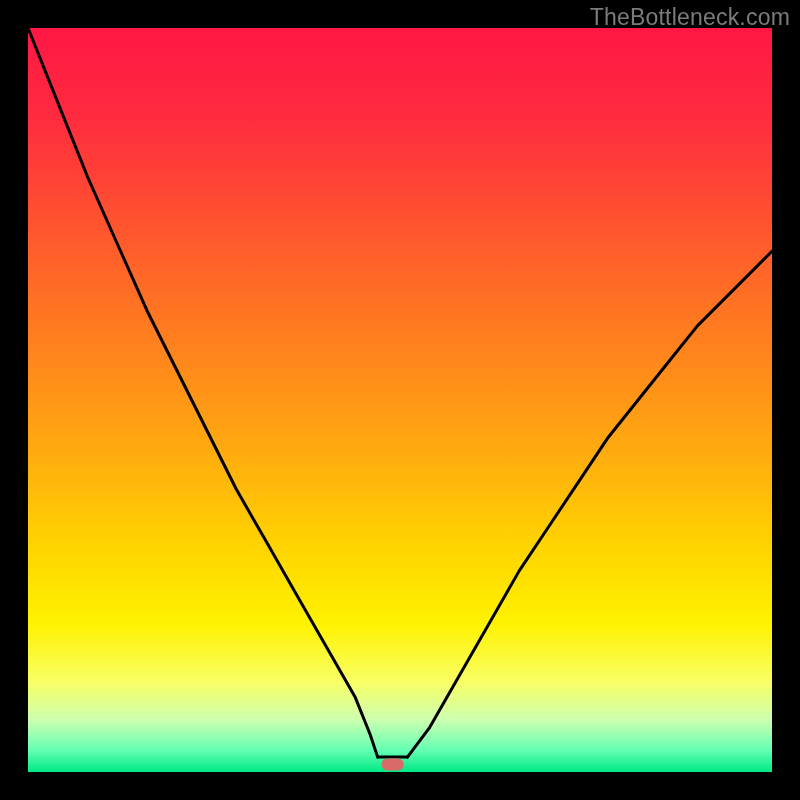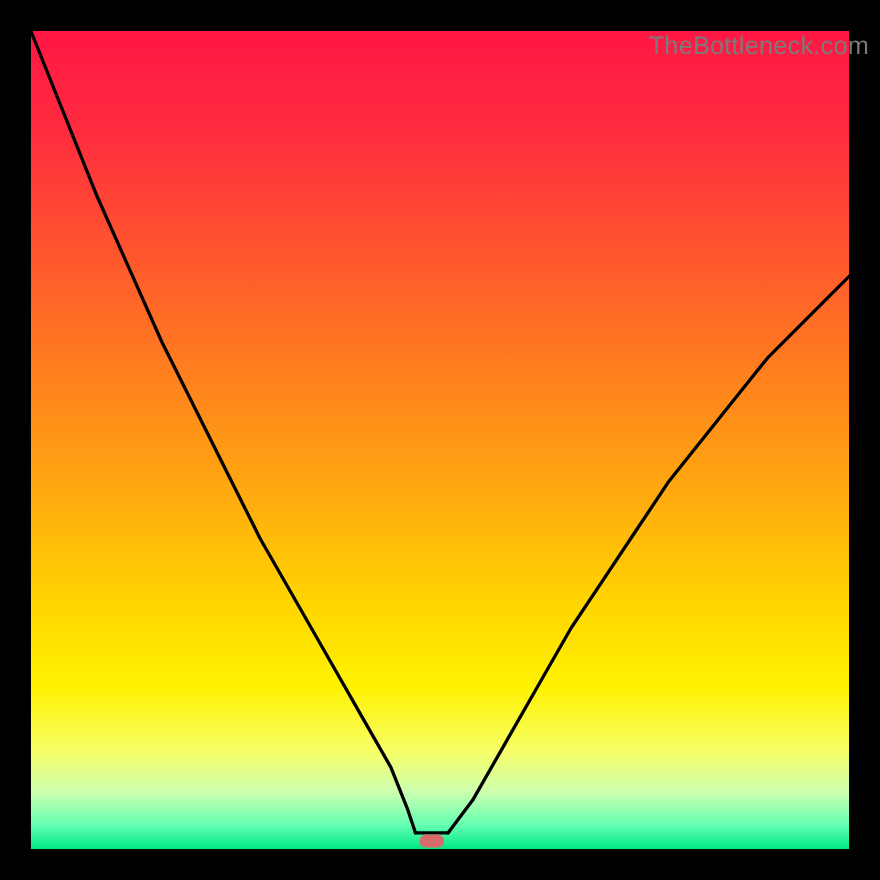--- a/index.html
+++ b/index.html
@@ -28,21 +28,20 @@
   }
   .watermark {
     position: absolute;
     top: 4px;
     right: 10px;
     color: #7b7b7b;
     font-size: 23px;
     font-weight: 500;
     letter-spacing: 0.2px;
     user-select: none;
-    margin-top: 24px;
   }
   svg { display: block; }
 </style>
 </head>
 <body>
 
 <div class="frame">
   <svg class="plot" viewBox="0 0 744 744">
     <defs>
       <linearGradient id="bg-grad" x1="0" y1="0" x2="0" y2="1">

